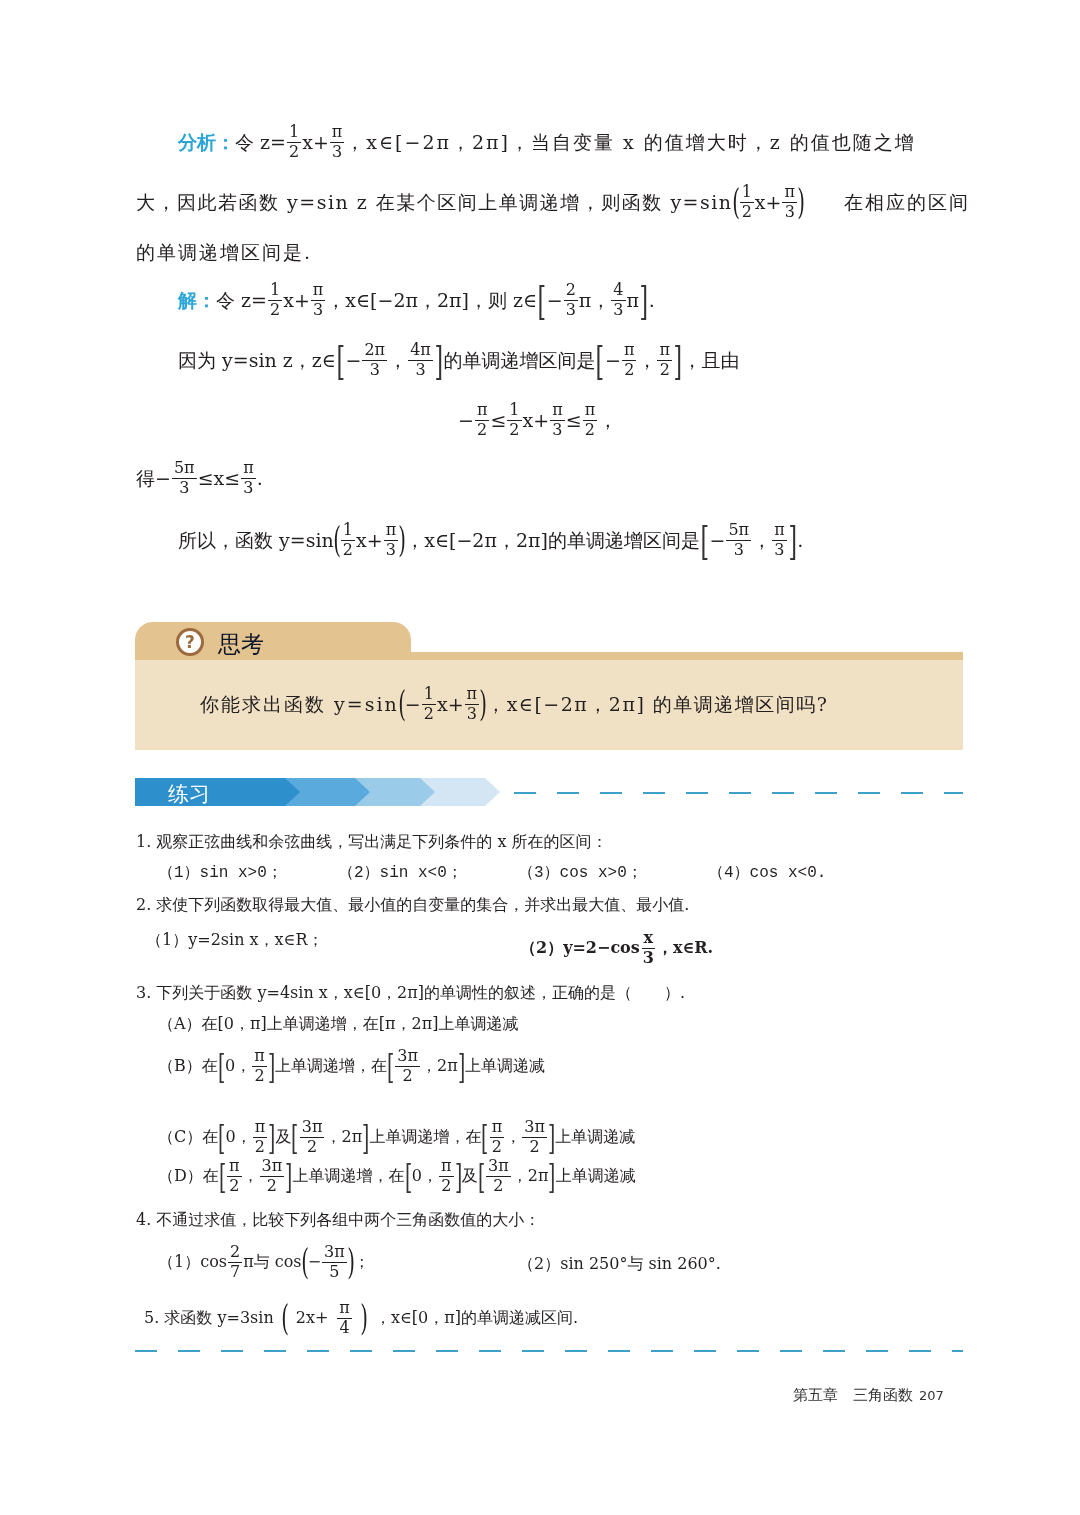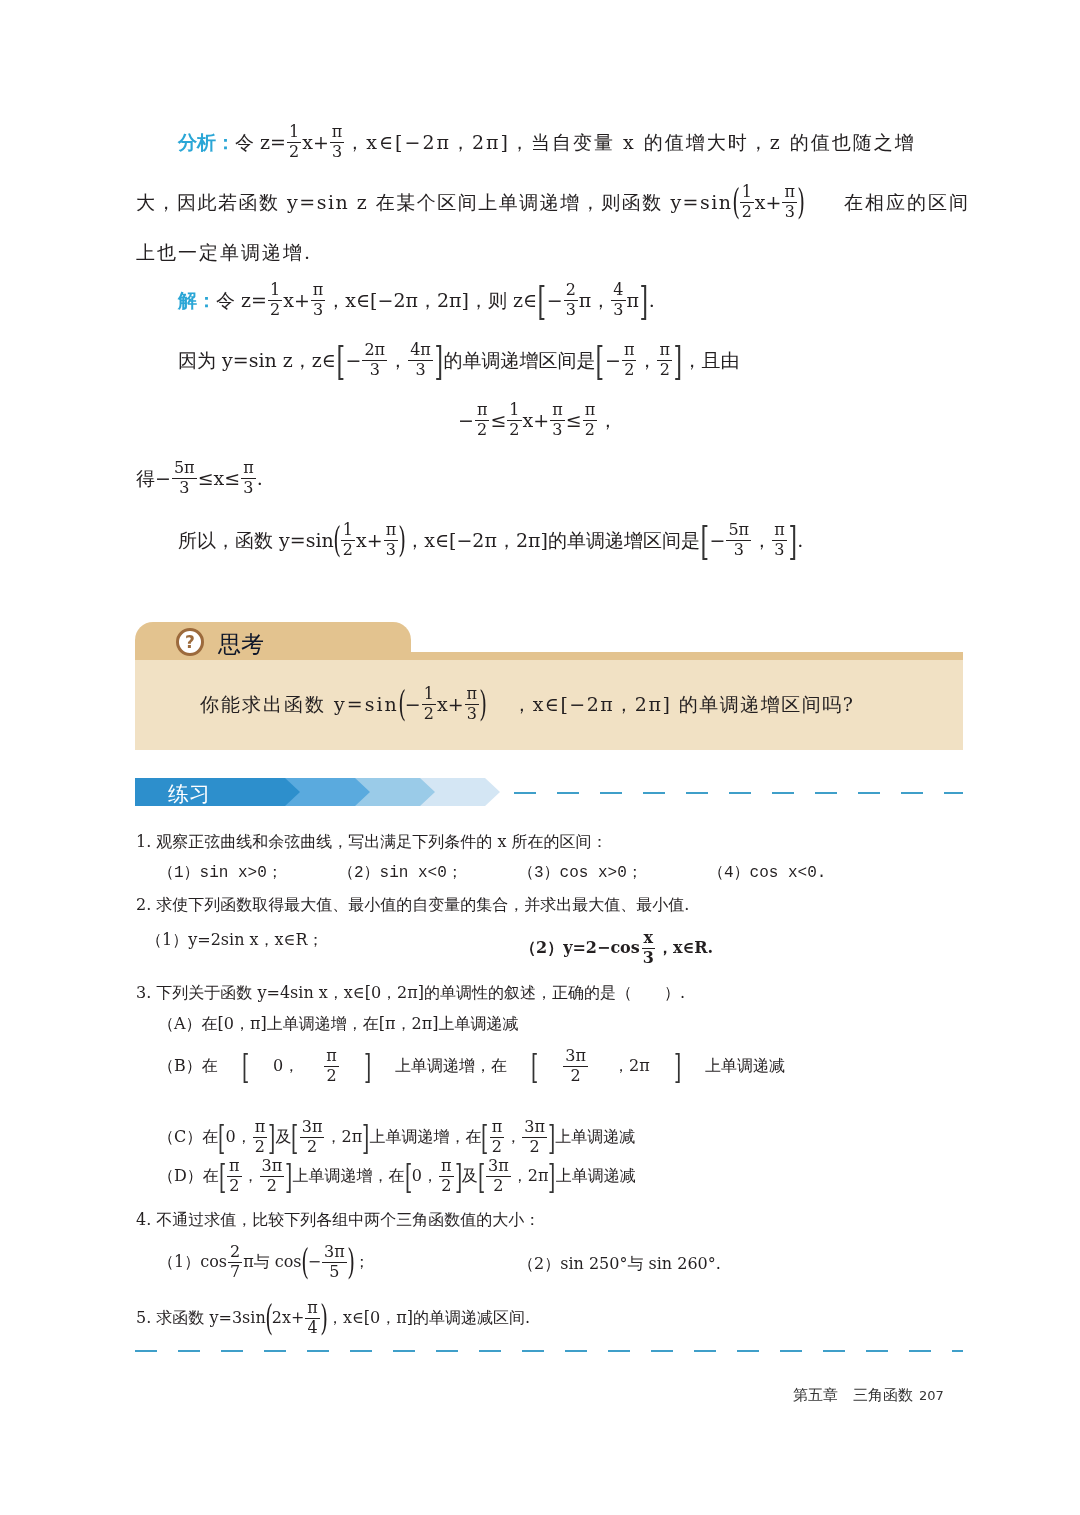--- a/index.html
+++ b/index.html
@@ -49,21 +49,21 @@
   <span class="par">(</span><span class="frac">
       <span class="n">1</span>
       <span class="d">2</span>
     </span>x+<span class="frac">
       <span class="n">π</span>
       <span class="d">3</span>
     </span><span class="par">)</span>
   <span style="letter-spacing:2px;padding-left:40px;">在相应的区间</span>
 </div>
 <div class="line" style="left:136px;top:243px;">
-  <span style="letter-spacing:2px;">上也一定单调递增.</span>
+  <span style="letter-spacing:2px;">的单调递增区间是.</span>
 </div>
 
 <div class="line" style="left:178px;top:280px;">
   <span class="lbl">解：</span>
   <span>令 z=</span>
   <span class="frac">
       <span class="n">1</span>
       <span class="d">2</span>
     </span>x+<span class="frac">
       <span class="n">π</span>
@@ -148,21 +148,21 @@
 <div class="think-title">思考</div>
 <div class="line" style="left:200px;top:686px;">
   <span style="letter-spacing:2px;">你能求出函数 y=sin</span>
   <span class="par">(</span>−<span class="frac">
       <span class="n">1</span>
       <span class="d">2</span>
     </span>x+<span class="frac">
       <span class="n">π</span>
       <span class="d">3</span>
     </span><span class="par">)</span>
-  <span style="letter-spacing:1.5px;padding-left:26px;">，x∈[−2π，2π] 的单调递增区间吗?</span>
+  <span style="letter-spacing:1.5px;">，x∈[−2π，2π] 的单调递增区间吗?</span>
 </div>
 
 <div class="practice-banner">
   <svg width="370" height="28" style="position:absolute;left:0;top:0;">
     <polygon points="270,0 350,0 365,14 350,28 270,28 285,14" fill="#d4e6f4"></polygon>
     <polygon points="205,0 285,0 300,14 285,28 205,28 220,14" fill="#9acbe8"></polygon>
     <polygon points="140,0 220,0 235,14 220,28 140,28 155,14" fill="#5aaade"></polygon>
     <polygon points="0,0 150,0 165,14 150,28 0,28" fill="#2d8fcc"></polygon>
   </svg>
 </div>
@@ -193,21 +193,21 @@
     </span>
   <span>，x∈R.</span>
 </div>
 
 <div class="line ex" style="left:136px;top:985px;">
     <span>3. 下列关于函数 y=4sin x，x∈[0，2π]的单调性的叙述，正确的是（　　）.</span>
   </div>
 <div class="line ex" style="left:158px;top:1016px;">
     <span>（A）在[0，π]上单调递增，在[π，2π]上单调递减</span>
   </div>
-<div class="line ex" style="left:158px;top:1048px;gap:24px;">
+<div class="line ex" style="left:158px;top:1048px;">
   <span>（B）在</span>
   <span class="bk sm">[</span>0，<span class="frac">
       <span class="n">π</span>
       <span class="d">2</span>
     </span><span class="bk sm">]</span>
   <span>上单调递增，在</span>
   <span class="bk sm">[</span><span class="frac">
       <span class="n">3π</span>
       <span class="d">2</span>
     </span>，2π<span class="bk sm">]</span>
@@ -269,21 +269,21 @@
   <span class="par">(</span>−<span class="frac">
       <span class="n">3π</span>
       <span class="d">5</span>
     </span><span class="par">)</span>
   <span>；</span>
 </div>
 <div class="line ex" style="left:518px;top:1256px;">
     <span>（2）sin 250°与 sin 260°.</span>
   </div>
 
-<div class="line ex" style="left:136px;top:1300px;">
+<div class="line ex" style="left:144px;top:1300px;gap:8px;">
   <span>5. 求函数 y=3sin</span>
   <span class="par">(</span>2x+<span class="frac">
       <span class="n">π</span>
       <span class="d">4</span>
     </span><span class="par">)</span>
   <span>，x∈[0，π]的单调递减区间.</span>
 </div>
 <div class="dash-row" style="left:135px;top:1350px;width:828px;"></div>
 
 <div class="footer">

